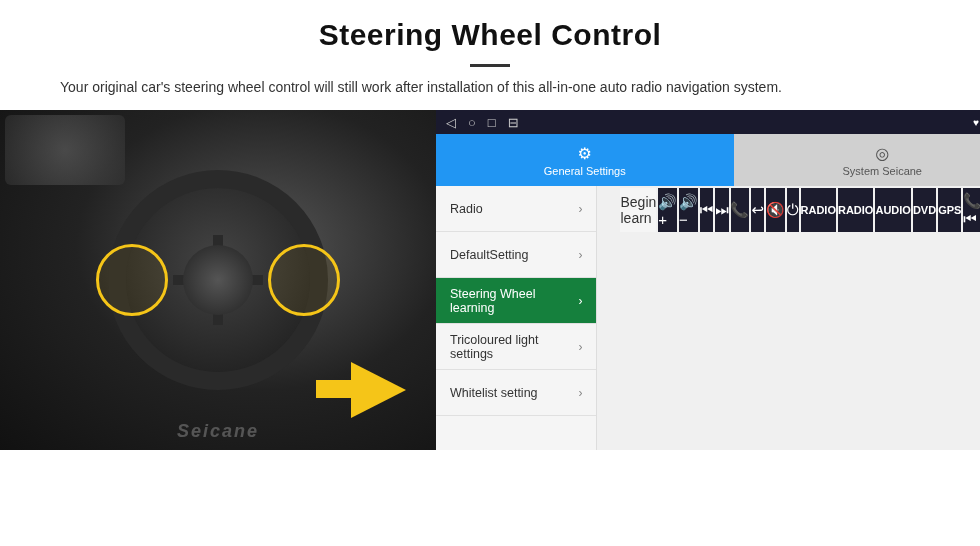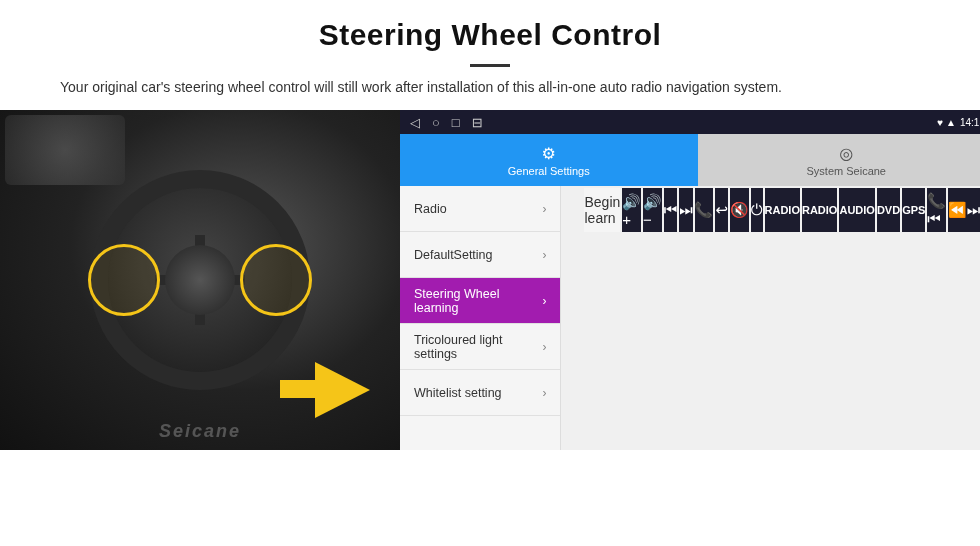--- a/index.html
+++ b/index.html
@@ -37,21 +37,21 @@
     }
 
     .main-content {
       display: flex;
       width: 980px;
       height: 340px;
     }
 
     
     .steering-wheel-area {
-      width: 400px;
+      width: 436px;
       height: 340px;
       background: #1a1a1a;
       position: relative;
       overflow: hidden;
       flex-shrink: 0;
     }
 
     .steering-wheel-bg {
       width: 100%;
       height: 100%;
@@ -279,21 +279,21 @@
       justify-content: space-between;
       padding: 0 14px;
       height: 46px;
       border-bottom: 1px solid #e0e0e0;
       font-size: 13px;
       color: #333;
       cursor: pointer;
     }
 
     .menu-item.active {
-      background: #a21caf;
+      background: #15803d;
       color: #fff;
     }
 
     .menu-item-label {
       font-size: 12.5px;
     }
 
     .menu-arrow {
       font-size: 12px;
       color: #888;

